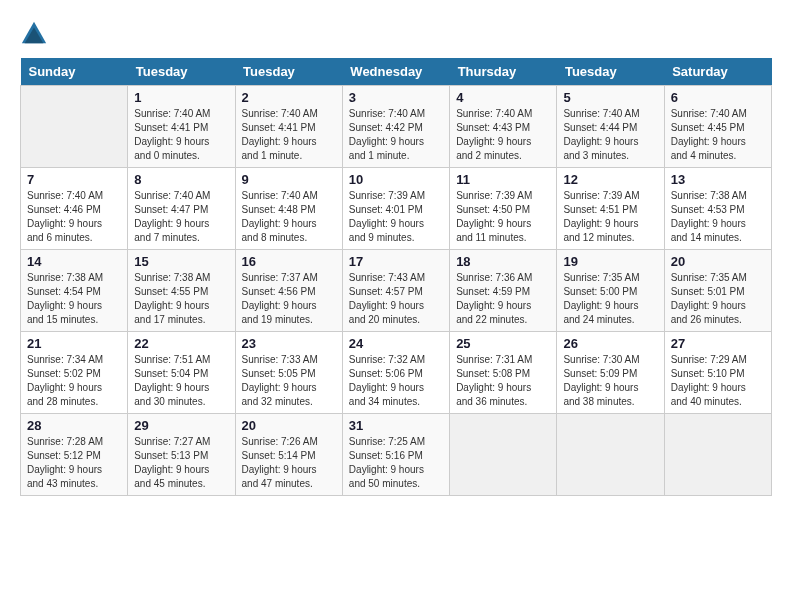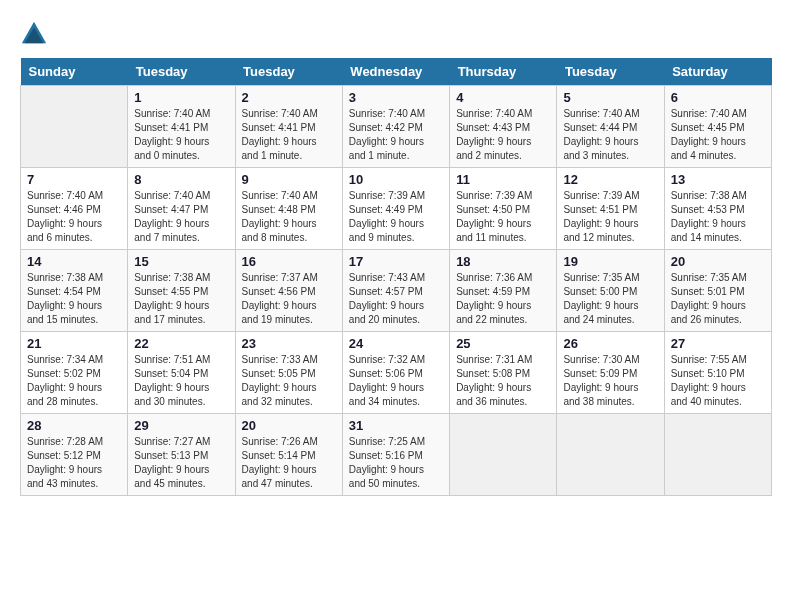--- a/index.html
+++ b/index.html
@@ -184,21 +184,21 @@
         <td>
           <div class="day-number">9</div>
           <div class="day-detail">Sunrise: 7:40 AM
 Sunset: 4:48 PM
 Daylight: 9 hours
 and 8 minutes.</div>
         </td>
         <td>
           <div class="day-number">10</div>
           <div class="day-detail">Sunrise: 7:39 AM
-Sunset: 4:49 PM
+Sunset: 4:01 PM
 Daylight: 9 hours
 and 9 minutes.</div>
         </td>
         <td>
           <div class="day-number">11</div>
           <div class="day-detail">Sunrise: 7:39 AM
 Sunset: 4:50 PM
 Daylight: 9 hours
 and 11 minutes.</div>
         </td>
@@ -306,21 +306,21 @@
         </td>
         <td>
           <div class="day-number">26</div>
           <div class="day-detail">Sunrise: 7:30 AM
 Sunset: 5:09 PM
 Daylight: 9 hours
 and 38 minutes.</div>
         </td>
         <td>
           <div class="day-number">27</div>
-          <div class="day-detail">Sunrise: 7:55 AM
+          <div class="day-detail">Sunrise: 7:29 AM
 Sunset: 5:10 PM
 Daylight: 9 hours
 and 40 minutes.</div>
         </td>
       </tr>
       <tr>
         <td>
           <div class="day-number">28</div>
           <div class="day-detail">Sunrise: 7:28 AM
 Sunset: 5:12 PM

